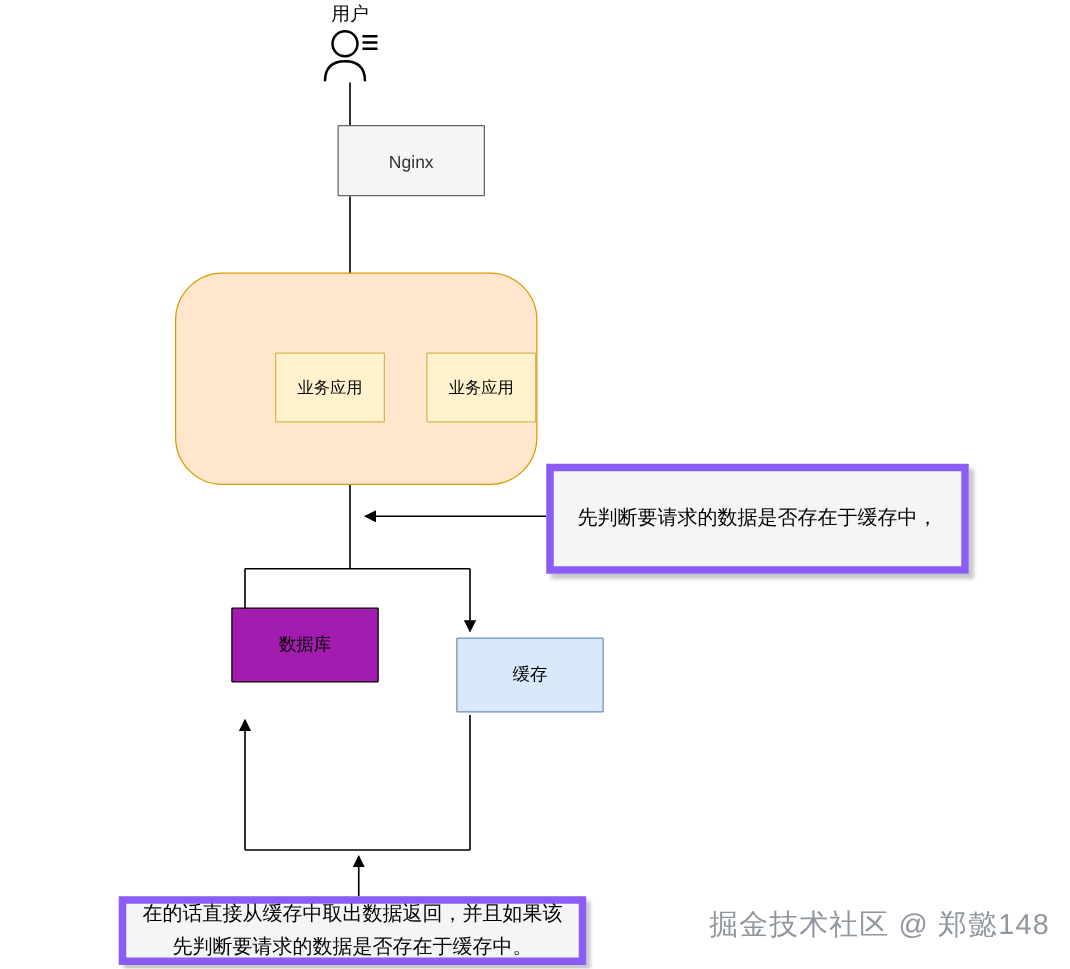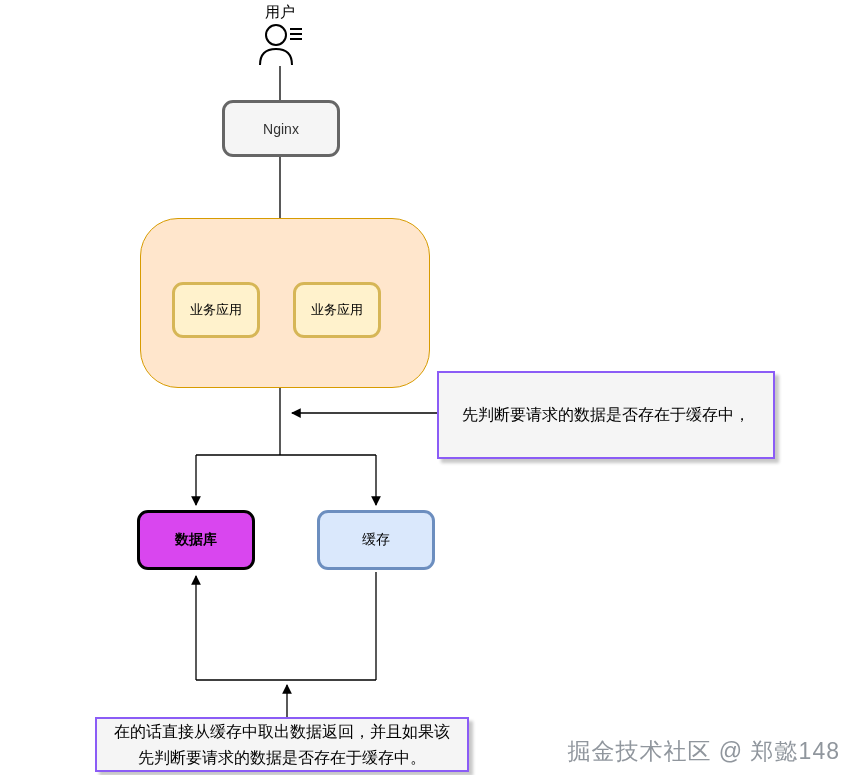--- a/index.html
+++ b/index.html
@@ -23,23 +23,24 @@
   }
   .node {
     position: absolute;
     box-sizing: border-box;
     display: flex;
     align-items: center;
     justify-content: center;
     font-size: 14px;
     color: #000;
     background: #ffffff;
-    border: 3px solid #14532d;
-    border-radius: 11px;
+    border: 1px solid #14532d;
+    border-radius: 1px;
     text-align: center;
+    margin-left: 48px;
   }
   .node-nginx {
     left: 222px; top: 100px; width: 118px; height: 57px;
     background: #f5f5f5;
     border-color: #666666;
     color: #333333;
   }
   .cluster {
     position: absolute;
     left: 140px; top: 218px; width: 290px; height: 170px;
@@ -54,24 +55,23 @@
     border-color: #d6b656;
     font-size: 13px;
   }
   .node-app2 {
     left: 293px; top: 282px; width: 88px; height: 56px;
     background: #fff2cc;
     border-color: #d6b656;
     font-size: 13px;
   }
   .node-database {
-    left: 137px; top: 510px; width: 118px; height: 60px;
-    background: #d946ef;
+    left: 137px; top: 486px; width: 118px; height: 60px;
+    background: #a21caf;
     border-color: #000000;
-    font-weight: bold;
   }
   .node-cache {
     left: 317px; top: 510px; width: 118px; height: 60px;
     background: #dae8fc;
     border-color: #6c8ebf;
   }
   .user-group {
     position: absolute;
     left: 248px; top: 2px; width: 64px;
     display: flex;
@@ -80,41 +80,41 @@
   }
   .user-label {
     font-size: 15px;
     color: #000;
     line-height: 20px;
   }
   .note {
     position: absolute;
     box-sizing: border-box;
     background: #f5f5f5;
-    border: 2px solid #8b5cf6;
+    border: 6px solid #8b5cf6;
     box-shadow: 4px 4px 3px rgba(0,0,0,0.22);
     display: flex;
     flex-direction: column;
     align-items: center;
     justify-content: center;
     font-size: 16px;
     color: #000;
     line-height: 1.6;
     text-align: center;
   }
   .note-top {
     left: 437px; top: 371px; width: 338px; height: 88px;
   }
   .note-bottom {
     left: 95px; top: 717px; width: 374px; height: 55px;
   }
   .watermark {
     position: absolute;
     right: 16px;
-    bottom: 8px;
+    bottom: 20px;
     font-size: 23px;
     font-weight: 500;
     color: rgba(125, 132, 140, 0.85);
     letter-spacing: 1px;
   }
 </style>
 </head>
 <body>
 
 <div class="canvas">

